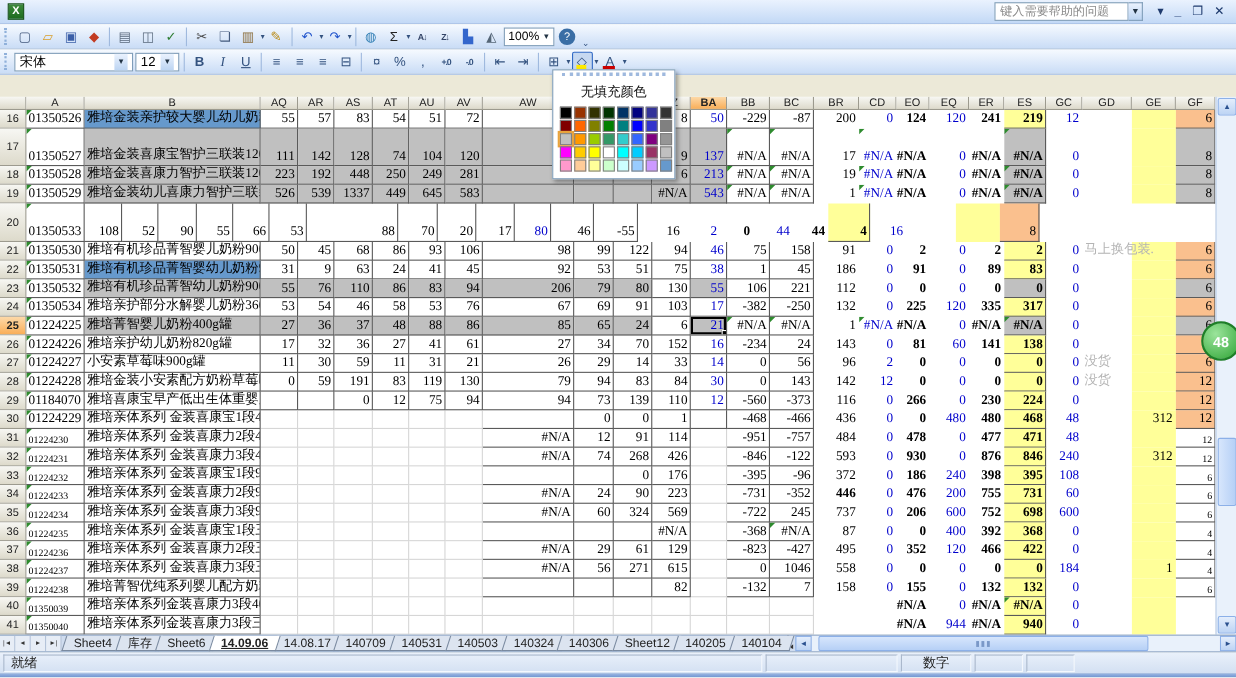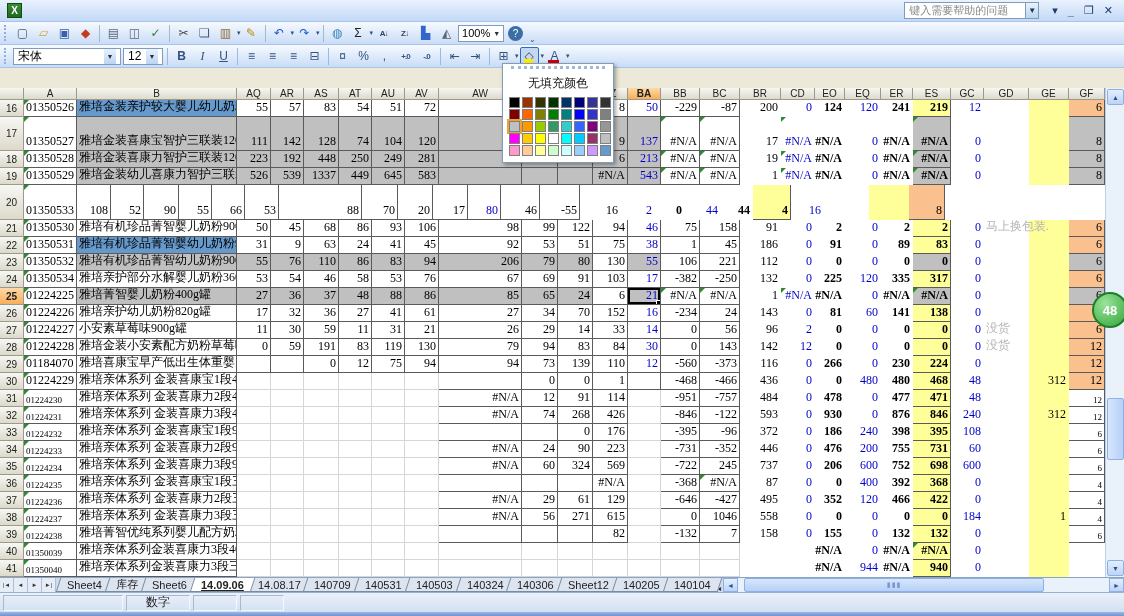--- a/index.html
+++ b/index.html
@@ -734,21 +734,21 @@
         <div class="cell ar lb" style="width: 33px;"></div>
         <div class="cell ar lb" style="width: 33px;"></div>
         <div class="cell ar lb" style="width: 34px;"></div>
         <div class="cell ar db" style="width: 83px;">#N/A</div>
         <div class="cell ar db" style="width: 36px;">24</div>
         <div class="cell ar db" style="width: 35px;">90</div>
         <div class="cell ar db" style="width: 35px;">223</div>
         <div class="cell ar lb blue" style="width: 33px;"></div>
         <div class="cell ar db" style="width: 39px;">-731</div>
         <div class="cell ar db" style="width: 40px;">-352</div>
-        <div class="cell ar nb" style="width: 41px;">446</div>
+        <div class="cell ar nb" style="width: 41px; font-weight: bold;">446</div>
         <div class="cell ar nb blue" style="width: 34px;">0</div>
         <div class="cell ar nb bold" style="width: 30px;">476</div>
         <div class="cell ar nb blue" style="width: 36px;">200</div>
         <div class="cell ar nb bold" style="width: 32px;">755</div>
         <div class="cell ar db bold" style="width: 38px; background: rgb(255, 255, 153);">731</div>
         <div class="cell ar nb blue" style="width: 33px;">60</div>
         <div class="cell al nb" style="width: 45px;"></div>
         <div class="cell ar nb" style="width: 40px; background: rgb(255, 255, 153);"></div>
         <div class="cell ar db smallf" style="width: 36px;">6</div>
       </div>
@@ -816,21 +816,21 @@
         <div class="cell ar lb" style="width: 33px;"></div>
         <div class="cell ar lb" style="width: 35px;"></div>
         <div class="cell ar lb" style="width: 33px;"></div>
         <div class="cell ar lb" style="width: 33px;"></div>
         <div class="cell ar lb" style="width: 34px;"></div>
         <div class="cell ar db" style="width: 83px;">#N/A</div>
         <div class="cell ar db" style="width: 36px;">29</div>
         <div class="cell ar db" style="width: 35px;">61</div>
         <div class="cell ar db" style="width: 35px;">129</div>
         <div class="cell ar lb blue" style="width: 33px;"></div>
-        <div class="cell ar db" style="width: 39px;">-646</div>
+        <div class="cell ar db" style="width: 39px;">-823</div>
         <div class="cell ar db" style="width: 40px;">-427</div>
         <div class="cell ar nb" style="width: 41px;">495</div>
         <div class="cell ar nb blue" style="width: 34px;">0</div>
         <div class="cell ar nb bold" style="width: 30px;">352</div>
         <div class="cell ar nb blue" style="width: 36px;">120</div>
         <div class="cell ar nb bold" style="width: 32px;">466</div>
         <div class="cell ar db bold" style="width: 38px; background: rgb(255, 255, 153);">422</div>
         <div class="cell ar nb blue" style="width: 33px;">0</div>
         <div class="cell al nb" style="width: 45px;"></div>
         <div class="cell ar nb" style="width: 40px; background: rgb(255, 255, 153);"></div>
@@ -1057,20 +1057,21 @@
     <span class="hscroll">
       <span class="hbtn">◄</span>
       <span class="htrack">
           <span class="hthumb">▮▮▮</span>
         </span>
       <span class="hbtn">►</span>
     </span>
   </div>
 
   <div class="statusbar">
+    <span class="spane main">就绪</span>
     <span class="spane" style="width:120px"></span>
     <span class="spane" style="width:64px;justify-content:center">数字</span>
     <span class="spane" style="width:44px"></span>
     <span class="spane" style="width:44px"></span>
   </div>
   <div class="botstrip"></div>
 
 </div>
 
 </body></html>

